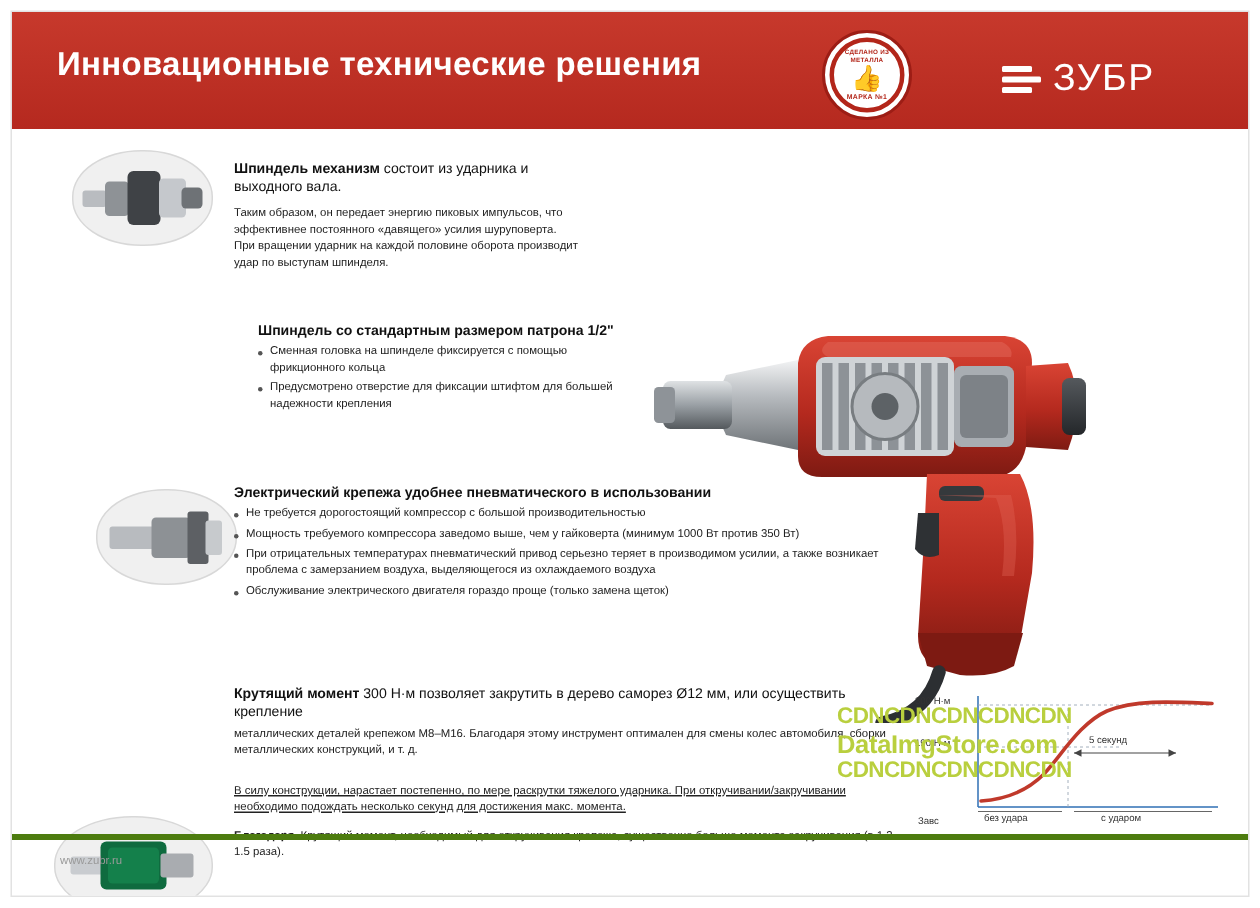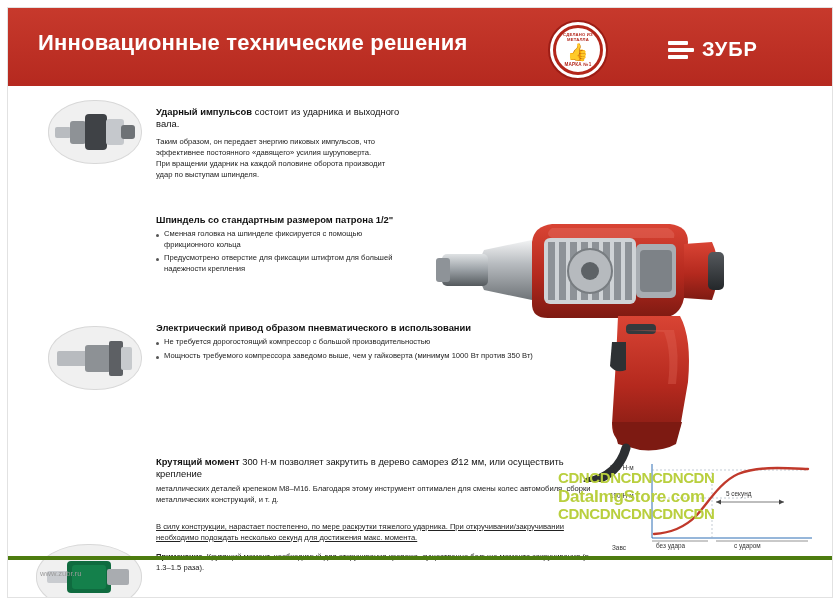--- a/index.html
+++ b/index.html
@@ -57,21 +57,21 @@
   }
   .brand-mark{
     width:26px;height:22px;position:relative;
   }
   .brand-mark span{
     display:block;position:absolute;left:0;height:4px;background:#ffffff;border-radius:1px;
   }
   .brand-mark span:nth-child(1){top:2px;width:20px;}
   .brand-mark span:nth-child(2){top:9px;width:26px;}
   .brand-mark span:nth-child(3){top:16px;width:20px;}
-  .brand-text{font-size:20px;font-weight:bold;color:#ffffff;letter-spacing:1px;}
+  .brand-text{font-size:25px;font-weight:normal;color:#ffffff;letter-spacing:1px;}
 
   
   .content{position:absolute;left:0;top:78px;width:824px;height:470px;}
 
   .block{position:absolute;}
   .thumb{
     position:absolute;
     border-radius:50%;
     background:#f0f0f0;
     border:1px solid #d8d8d8;
@@ -232,28 +232,28 @@
     <div class="block" style="left:0;top:0;width:400px;height:112px;">
       <div class="thumb t1">
         <div class="b1"></div>
           <div class="b2"></div>
           <div class="b3"></div>
           <div class="b4"></div>
           <div class="b5"></div>
       </div>
       <div style="position:absolute;left:148px;top:20px;width:244px;">
         <div class="blk-title">
-          <span>Ударный импульсов</span><span class="normal"> состоит из ударника и выходного вала.</span>
+          <span>Шпиндель механизм</span><span class="normal"> состоит из ударника и выходного вала.</span>
         </div>
         <p class="blk-text" style="margin-top:6px;">Таким образом, он передает энергию пиковых импульсов, что эффективнее постоянного «давящего» усилия шуруповерта.</p>
         <p class="blk-text">При вращении ударник на каждой половине оборота производит удар по выступам шпинделя.</p>
       </div>
     </div>
 
-    <div class="block" style="left:0;top:112px;width:400px;height:110px;">
+    <div class="block" style="left:16px;top:112px;width:400px;height:110px;">
       <div class="thumb t2">
         <div class="b1"></div>
           <div class="b2"></div>
           <div class="b3"></div>
           <div class="b4"></div>
       </div>
       <div style="position:absolute;left:148px;top:16px;width:244px;">
         <div class="blk-title">Шпиндель со стандартным размером патрона 1/2"</div>
         <ul class="blk-list">
           <li>Сменная головка на шпинделе фиксируется с помощью фрикционного кольца</li>
@@ -263,38 +263,40 @@
     </div>
 
     <div class="block" style="left:0;top:222px;width:580px;height:130px;">
       <div class="thumb t3">
         <div class="b1"></div>
           <div class="b2"></div>
           <div class="b3"></div>
           <div class="b4"></div>
       </div>
       <div style="position:absolute;left:148px;top:14px;width:430px;">
-        <div class="blk-title">Электрический привод образом пневматического в использовании</div>
+        <div class="blk-title">Электрический крепежа удобнее пневматического в использовании</div>
         <ul class="blk-list">
           <li>Не требуется дорогостоящий компрессор с большой производительностью</li>
           <li>Мощность требуемого компрессора заведомо выше, чем у гайковерта (минимум 1000 Вт против 350 Вт)</li>
+          <li>При отрицательных температурах пневматический привод серьезно теряет в производимом усилии, а также возникает проблема с замерзанием воздуха, выделяющегося из охлаждаемого воздуха</li>
+          <li>Обслуживание электрического двигателя гораздо проще (только замена щеток)</li>
         </ul>
       </div>
     </div>
 
     <div class="block" style="left:0;top:352px;width:600px;height:118px;">
 
       <div style="position:absolute;left:148px;top:18px;width:448px;">
         <div class="blk-title">
           <span>Крутящий момент</span><span class="normal"> 300 Н·м позволяет закрутить в дерево саморез Ø12 мм, или осуществить крепление</span>
         </div>
         <p class="blk-text">металлических деталей крепежом M8–M16. Благодаря этому инструмент оптимален для смены колес автомобиля, сборки металлических конструкций, и т. д.</p>
         <p class="blk-text" style="margin-top:16px;text-decoration:underline;">В силу конструкции, нарастает постепенно, по мере раскрутки тяжелого ударника. При откручивании/закручивании необходимо подождать несколько секунд для достижения макс. момента.</p>
         <p class="blk-text" style="margin-top:8px;">
-          <span style="font-weight:bold;">Примечание.</span><span> Крутящий момент, необходимый для откручивания крепежа, существенно больше момента закручивания (в 1.3–1.5 раза).</span>
+          <span style="font-weight:bold;">Благодаря.</span><span> Крутящий момент, необходимый для откручивания крепежа, существенно больше момента закручивания (в 1.3–1.5 раза).</span>
         </p>
       </div>
     </div>
 
     <div class="chart-wrap">
       <svg width="208" height="100" viewBox="0 0 208 100">
 
         <line x1="44" y1="6" x2="44" y2="80" stroke="#2f6fb5" stroke-width="1"></line>
         <line x1="44" y1="80" x2="204" y2="80" stroke="#2f6fb5" stroke-width="1"></line>
 

